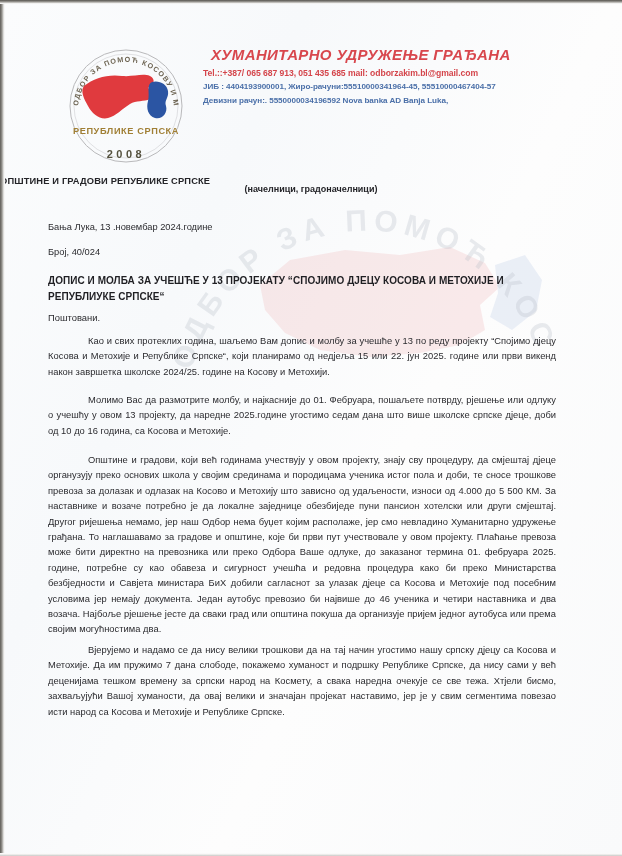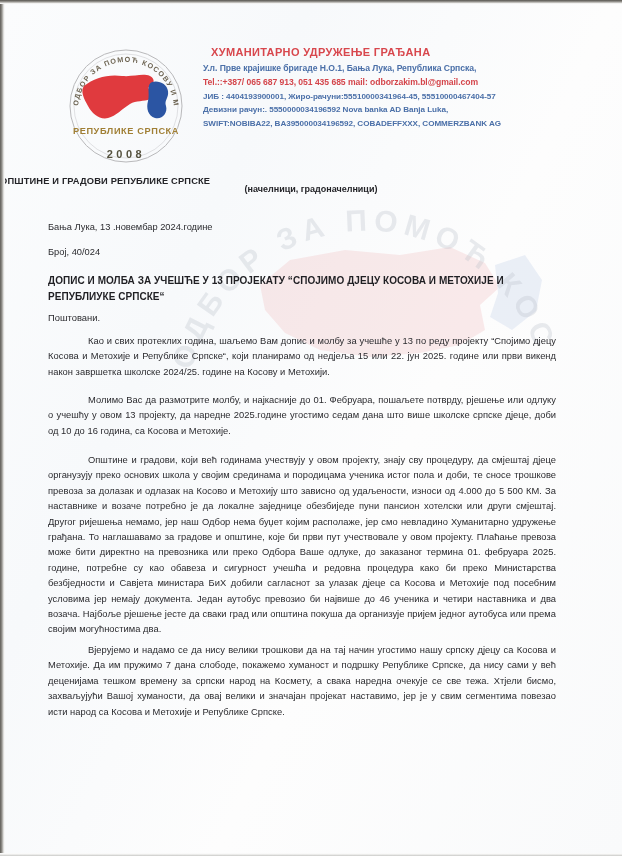--- a/index.html
+++ b/index.html
@@ -87,22 +87,23 @@
   
   .letterhead {
     position: absolute;
     left: 203px;
     top: 46px;
     width: 400px;
     z-index: 5;
     color: #d4454b;
   }
   .lh-title1 {
-    font-size: 11px;
-    font-weight: bold;
+    font-size: 15px;
+    font-weight: bold;
+    font-style: italic;
     letter-spacing: 0.35px;
     color: #d8474d;
     margin-left: 8px;
     white-space: nowrap;
   }
   .lh-title2 {
     font-size: 12.2px;
     font-weight: bold;
     font-style: italic;
     letter-spacing: 0.2px;
@@ -225,25 +226,23 @@
              C40,82 32,76 28,68 C24,61 20,53 24,48 Z" fill="#e03a3e"></path>
 
     <path d="M92,44 C99,42 107,46 108,53 C109,60 104,62 106,68
              C108,75 102,82 95,80 C88,78 86,70 88,63 C90,55 86,47 92,44 Z" fill="#2b55a3"></path>
     <text x="66" y="96" text-anchor="middle" font-family="Liberation Sans, sans-serif" font-size="9.2" font-weight="bold" fill="#a07f35" letter-spacing="0.6">РЕПУБЛИКЕ СРПСКА</text>
     <text x="66" y="120" text-anchor="middle" font-family="Liberation Sans, sans-serif" font-size="11" font-weight="bold" fill="#55523f" letter-spacing="3.5">2008</text>
   </svg>
 
   <div class="letterhead">
     <div class="lh-title1">ХУМАНИТАРНО  УДРУЖЕЊЕ  ГРАЂАНА</div>
-    <div class="lh-line">У.л. Прве крајишке бригаде Н.О.1, Бања Лука, Република Српска,</div>
     <div class="lh-line red"><span class="u">Tel.::+387/ 065</span><span> 687 913, 051 435 685 mail: odborzakim.bl@gmail.com</span></div>
     <div class="lh-line tiny">ЈИБ : 4404193900001, Жиро-рачуни:55510000341964-45, 55510000467404-57</div>
     <div class="lh-line tiny">Девизни рачун:. 5550000034196592 Nova banka AD Banja Luka,</div>
-    <div class="lh-line tiny">SWIFT:NOBIBA22,  BA395000034196592, COBADEFFXXX, COMMERZBANK AG</div>
   </div>
 
   <div class="doc-body">
 
     <div class="centered-head" style="top:176px;">ОПШТИНЕ И ГРАДОВИ  РЕПУБЛИКЕ СРПСКЕ</div>
 
     <div class="centered-sub" style="top:184px;">(начелници, градоначелници)</div>
 
     <div class="meta-line" style="top:222px;">Бања Лука, 13 .новембар 2024.године</div>
 

